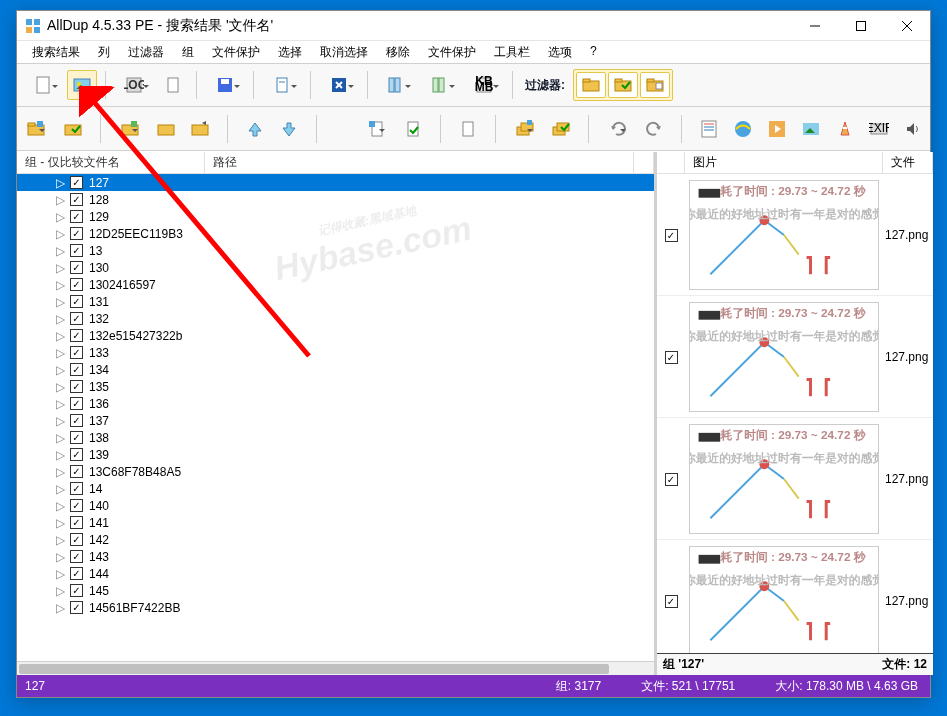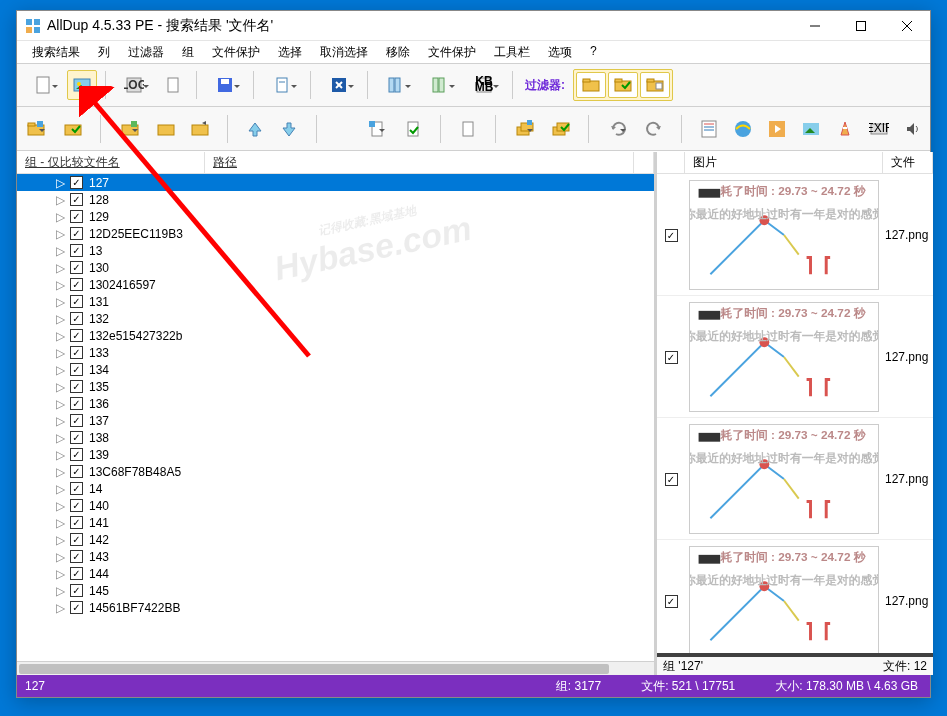--- a/index.html
+++ b/index.html
@@ -13,27 +13,27 @@
 .winbtn{width:46px;height:30px;display:flex;align-items:center;justify-content:center;color:#000;}
 .menubar{height:22px;display:flex;align-items:center;padding:0 6px;gap:0;}
 .menuitem{padding:2px 9px;cursor:default;font-family:Liberation Mono, monospace;}
 .toolbar{border-top:1px solid #d0d0d0;border-bottom:1px solid #d0d0d0;background:#f8f8f8;padding:4px 6px;display:flex;align-items:center;gap:4px;height:44px;font-weight:bold;}
 .toolbar2{border-bottom:1px solid #d0d0d0;background:#f8f8f8;padding:4px 6px;display:flex;align-items:center;gap:12px;height:44px;}
 .tbtn{width:30px;height:30px;border:1px solid transparent;display:inline-flex;align-items:center;justify-content:center;border-radius:2px;}
 .tbtn.sel{background:#fff4ce;border-color:#e0c84a;}
 .tbtn.dd{width:40px;position:relative;}
 .tbtn.dd::after{content:"";position:absolute;right:4px;top:50%;border:3px solid transparent;border-top-color:#555;}
 .tsep{width:1px;height:28px;background:#ccc;margin:0 4px;}
-.tlabel{margin:0 4px;color:#6d28d9;}
+.tlabel{margin:0 4px;color:#0f172a;}
 .fgroup{display:flex;gap:2px;background:#fff4ce;padding:2px;border:1px solid #e0c84a;border-radius:2px;}
 .fgroup .tbtn{background:#fff;border:1px solid #e0c84a;width:30px;height:26px;}
 .content{position:absolute;inset:141px 0 22px 0;display:flex;}
 .leftpane{flex:0 0 638px;display:flex;flex-direction:column;border-right:1px solid #d0d0d0;}
 .colhead{height:22px;background:#fff;border-bottom:1px solid #e0e0e0;display:flex;align-items:center;}
-.colhead .ch{padding:0 8px;border-right:1px solid #e0e0e0;height:100%;display:flex;align-items:center;color:#333;text-decoration:underline;}
+.colhead .ch{padding:0 8px;border-right:1px solid #e0e0e0;height:100%;display:flex;align-items:center;color:#333;}
 .ch1{width:188px;}
 .ch2{flex:1;}
 .ch3{width:20px;}
 .tree{flex:1;overflow:auto;background:#fff;}
 .row{height:17px;display:flex;align-items:center;padding-left:38px;gap:4px;white-space:nowrap;}
 .row.sel{background:#0078d7;color:#fff;}
 .row .exp{width:11px;height:11px;color:#888;display:inline-flex;align-items:center;justify-content:center;}
 .row.sel .exp{color:#fff;}
 .row .chk{width:13px;height:13px;border:1px solid #333;background:#fff;display:inline-flex;align-items:center;justify-content:center;font-size:10px;line-height:1;color:#000;}
 .row .lbl{padding-left:2px;}
@@ -44,21 +44,21 @@
 .rch0{width:28px;}
 .rch1{flex:1;}
 .rch2{width:50px;}
 .rlist{flex:1;overflow:hidden;background:#fff;}
 .ritem{height:122px;display:flex;align-items:center;border-bottom:1px solid #eee;}
 .ritem .rchk{width:28px;text-align:center;}
 .ritem .rchk span{display:inline-block;width:13px;height:13px;border:1px solid #333;background:#fff;font-size:10px;line-height:11px;}
 .ritem .thumb{flex:1;padding:4px;font-weight:bold;}
 .ritem .thumb .tbox{width:190px;height:110px;background:#fff;border:1px solid #ccc;position:relative;}
 .ritem .fname{width:50px;padding:0 2px;overflow:hidden;}
-.rstatus{height:22px;border-top:4px solid #404040;background:#f8f8f8;display:flex;align-items:center;padding:0 6px;justify-content:space-between;}
+.rstatus{height:22px;border-top:1px solid #404040;background:#f8f8f8;display:flex;align-items:center;padding:0 6px;justify-content:space-between;font-weight:bold;}
 .statusbar{position:absolute;left:0;right:0;bottom:0;height:22px;background:#7b2fbf;color:#fff;display:flex;align-items:center;padding:0 8px;gap:22px;}
 .statusbar .sleft{flex:1;}
 .statusbar .sitem{padding:0 4px;margin-left:10px;}
 .hscroll{height:14px;background:#f0f0f0;border-top:1px solid #d0d0d0;position:relative;}
 .hscroll::after{content:"";position:absolute;left:2px;top:2px;width:590px;height:10px;background:#c0c0c0;border-radius:2px;}
 .arrow{position:absolute;pointer-events:none;z-index:100;}
 .bigarrow{transform-origin:0 0;left:62px;top:75px;}
 .watermark{position:absolute;left:190px;top:200px;width:350px;height:160px;opacity:.07;pointer-events:none;transform:rotate(-12deg);font-size:42px;color:#000;display:flex;flex-direction:column;align-items:center;font-style:italic;font-weight:bold;}
 .ico-folder{fill:#f0c14b;stroke:#b8860b;}
 .ico-doc{fill:#fff;stroke:#888;}

